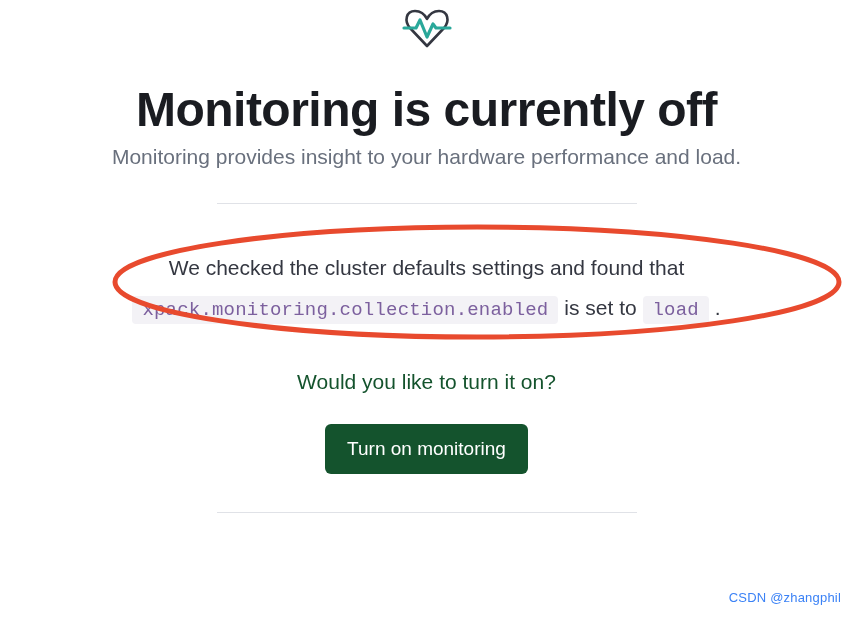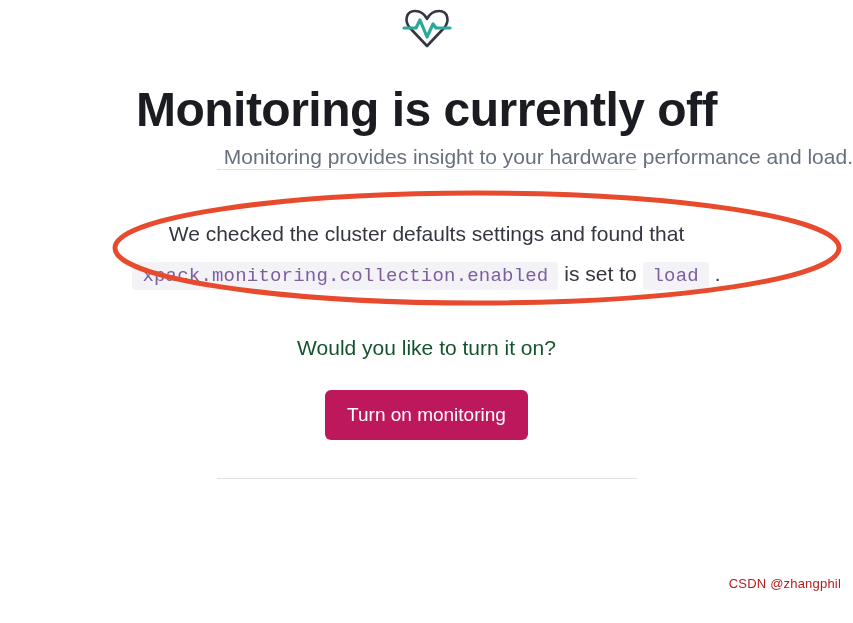--- a/index.html
+++ b/index.html
@@ -33,21 +33,21 @@
       font-size: 48px;
       font-weight: 700;
       color: #1a1c21;
       letter-spacing: -0.5px;
       margin-bottom: 8px;
     }
     .subtitle {
       font-size: 21px;
       color: #69707d;
       font-weight: 400;
-      text-align: right;
+      margin-bottom: 34px;
     }
     .divider {
       width: 420px;
       height: 1px;
       background: #e0e2e7;
       margin: 0 auto 36px auto;
     }
     .check-section {
       position: relative;
       margin: 0 auto;
@@ -77,45 +77,45 @@
       pointer-events: none;
       z-index: 5;
     }
     .prompt {
       font-size: 21px;
       color: #14532d;
       margin-top: 34px;
       margin-bottom: 30px;
     }
     .primary-btn {
-      background: #be185d;
+      background: #14532d;
       color: #ffffff;
       border: none;
       font-size: 19px;
       font-weight: 500;
       padding: 14px 22px;
       border-radius: 6px;
       cursor: pointer;
     }
     .divider2 {
       width: 420px;
       height: 1px;
       background: #e0e2e7;
       margin: 38px auto 36px auto;
     }
     .alt-text {
       font-size: 21px;
       color: #343741;
     }
     .watermark {
       position: absolute;
-      bottom: 32px;
+      bottom: 18px;
       right: 12px;
       font-size: 13px;
-      color: #b91c1c;
+      color: #3b82f6;
       letter-spacing: 0.2px;
     }
   </style>
 </head>
 <body>
 
 <div class="container">
 
   <div class="icon-wrap">
     <span class="heartbeat-icon">

